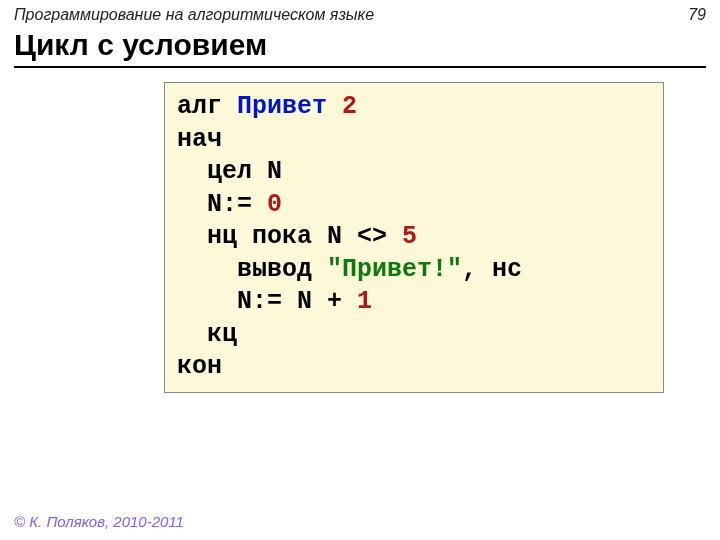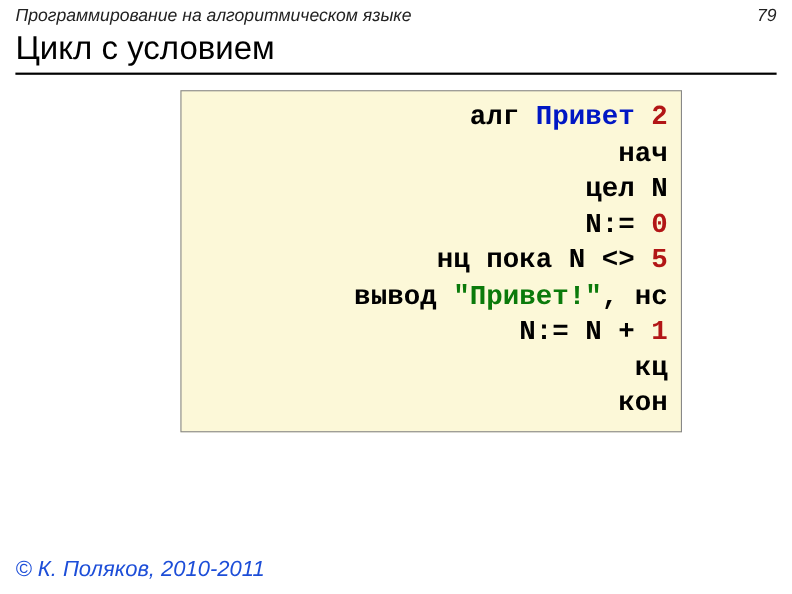--- a/index.html
+++ b/index.html
@@ -6,44 +6,43 @@
   html, body { width: 720px; height: 540px; background: #fff; font-family: Arial, sans-serif; }
   .slide {
     width: 720px; height: 540px; position: relative;
     padding: 6px 14px 10px 14px;
   }
   .header-row {
     display: flex; justify-content: space-between; align-items: baseline;
     font-style: italic; font-size: 16px; color: #222;
   }
   .title {
-    font-size: 30px; font-weight: normal; margin-top: 4px; color: #000;
+    font-size: 30px; font-weight: bold; margin-top: 4px; color: #000;
   }
   .hr {
     border: none; border-top: 2px solid #000; margin-top: 4px; margin-bottom: 14px;
   }
   .code-box {
-    margin-left: 150px; width: 456px;
+    margin-left: 150px; width: 500px;
     background: #FCF8D8;
     border: 1px solid #888;
     padding: 8px 12px 8px 12px;
     font-family: "Courier New", monospace;
     font-size: 25px; font-weight: bold;
     line-height: 1.3; white-space: pre;
     color: #000;
-    text-align: right;
   }
   .kw { color: #000; }
   .name { color: #0017C4; }
   .num { color: #B21616; }
   .str { color: #0B7A0B; }
   .footer {
     position: absolute; left: 14px; right: 14px; bottom: 10px;
     display: flex; justify-content: space-between;
-    font-style: italic; font-size: 20px; color: #1d4ed8;
+    font-style: italic; font-size: 15px; color: #8b5cf6;
   }
 </style>
 </head>
 <body>
 
 <div class="slide">
 
   <div class="header-row">
     <span>Программирование на алгоритмическом языке</span>
     <span>79</span>

